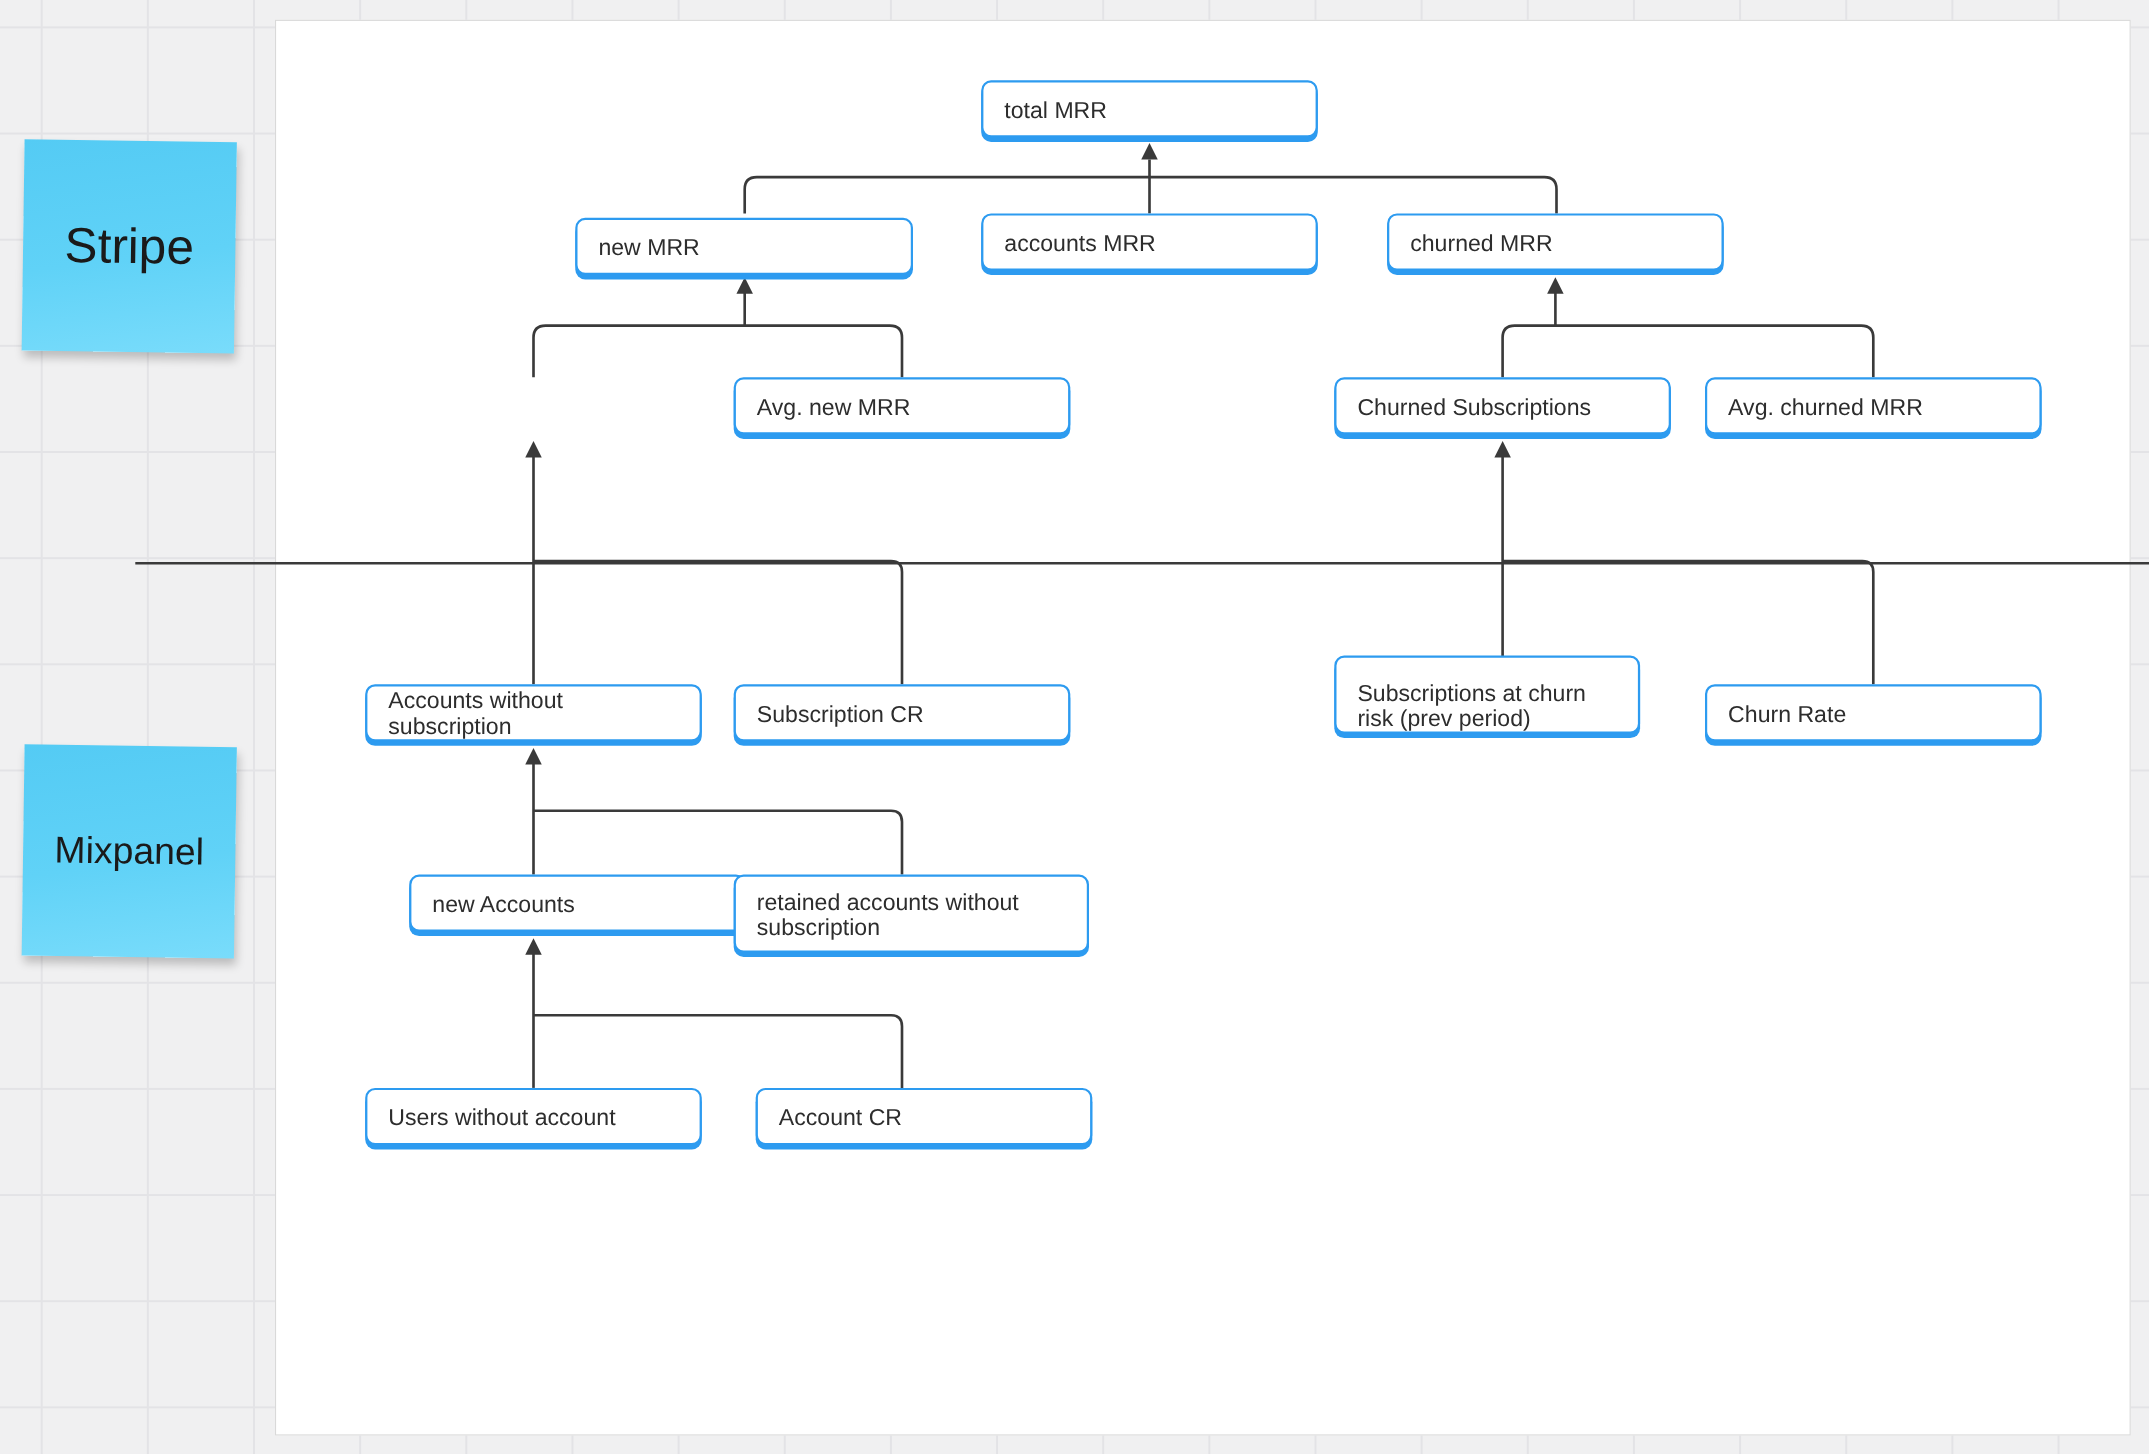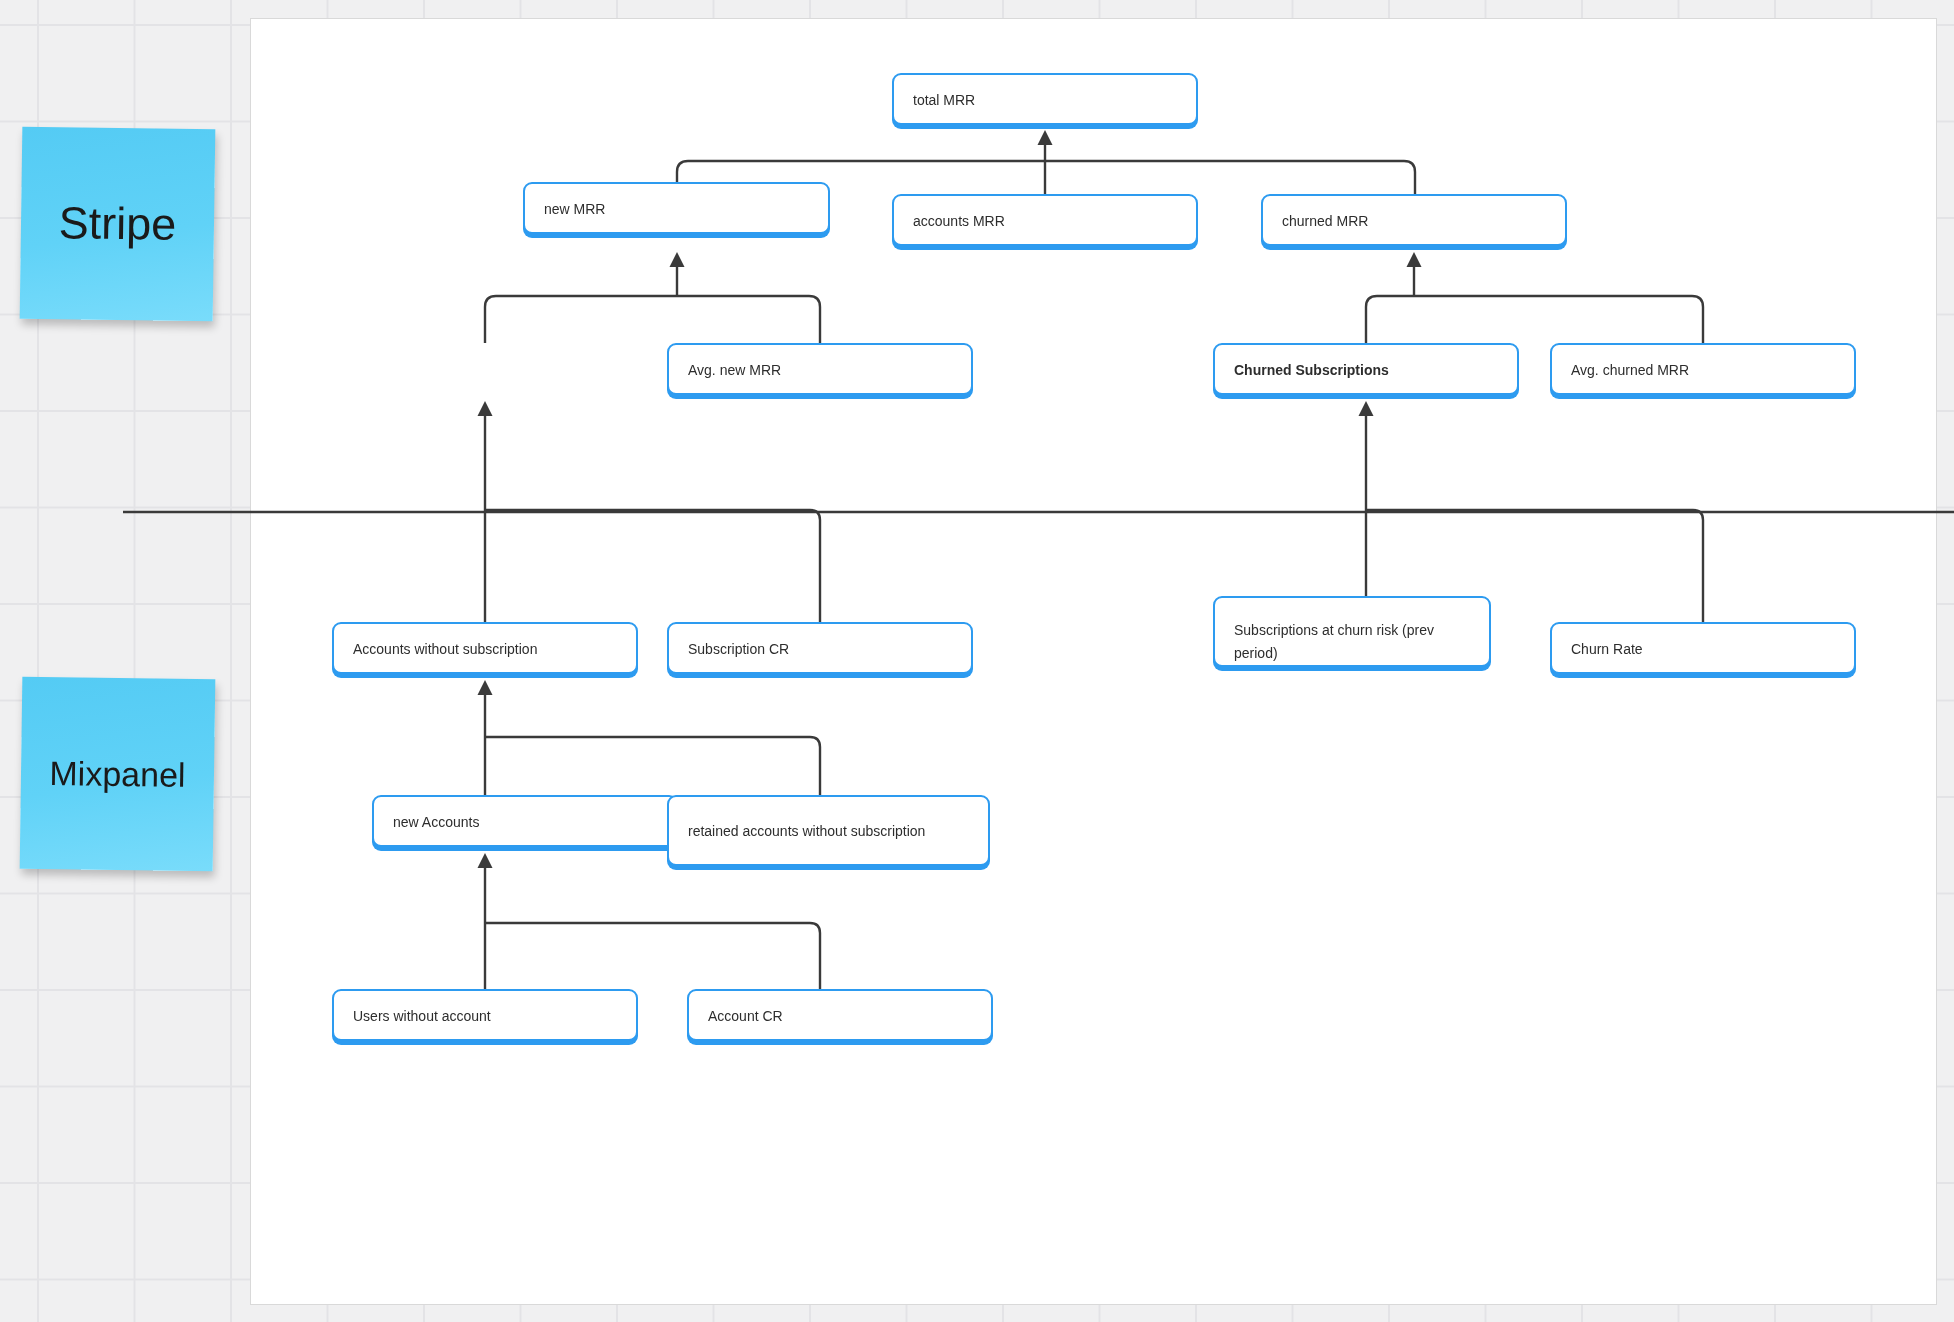--- a/index.html
+++ b/index.html
@@ -18,31 +18,31 @@
     background:#ffffff;border:1px solid #d9d9d9;box-sizing:border-box;z-index:1;
   }
   .connectors{position:absolute;left:0;top:0;z-index:2;}
   .node{
     position:absolute;z-index:3;box-sizing:border-box;
     height:52px;background:#ffffff;
     border:2px solid #2d9bf0;border-radius:9px;
     box-shadow:0 4px 0 0 #2d9bf0;
     display:flex;align-items:center;
     padding:2px 19px 0 19px;
-    font-size:14px;line-height:23px;color:#2d2d2d;
+    font-size:21px;line-height:23px;color:#2d2d2d;
     cursor:pointer;
   }
   .node.tall{height:71px;}
   .n-total   {left:892px; top:73px;  width:306px;}
-  .n-newmrr  {left:523px; top:182px; width:307px;}
+  .n-newmrr  {left:523px; top:198px; width:307px;}
   .n-retmrr  {left:892px; top:194px; width:306px;}
   .n-chumrr  {left:1261px;top:194px; width:306px;}
   .n-newsub  {left:332px; top:343px; width:306px;}
   .n-avgnew  {left:667px; top:343px; width:306px;}
-  .n-chusub  {left:1213px;top:343px; width:306px;font-weight:bold;}
+  .n-chusub  {left:1213px;top:343px; width:306px;}
   .n-avgchu  {left:1550px;top:343px; width:306px;}
   .n-acctwo  {left:332px; top:622px; width:306px;}
   .n-subcr   {left:667px; top:622px; width:306px;}
   .n-churisk {left:1213px;top:596px; width:278px;align-items:flex-end;}
   .n-churate {left:1550px;top:622px; width:306px;}
   .n-newacct {left:332px; top:795px; width:306px;margin-left:40px;}
   .n-retacct {left:667px; top:795px; width:323px;}
   .n-userswo {left:332px; top:989px; width:306px;}
   .n-acctcr  {left:687px; top:989px; width:306px;}
   .sticky{

